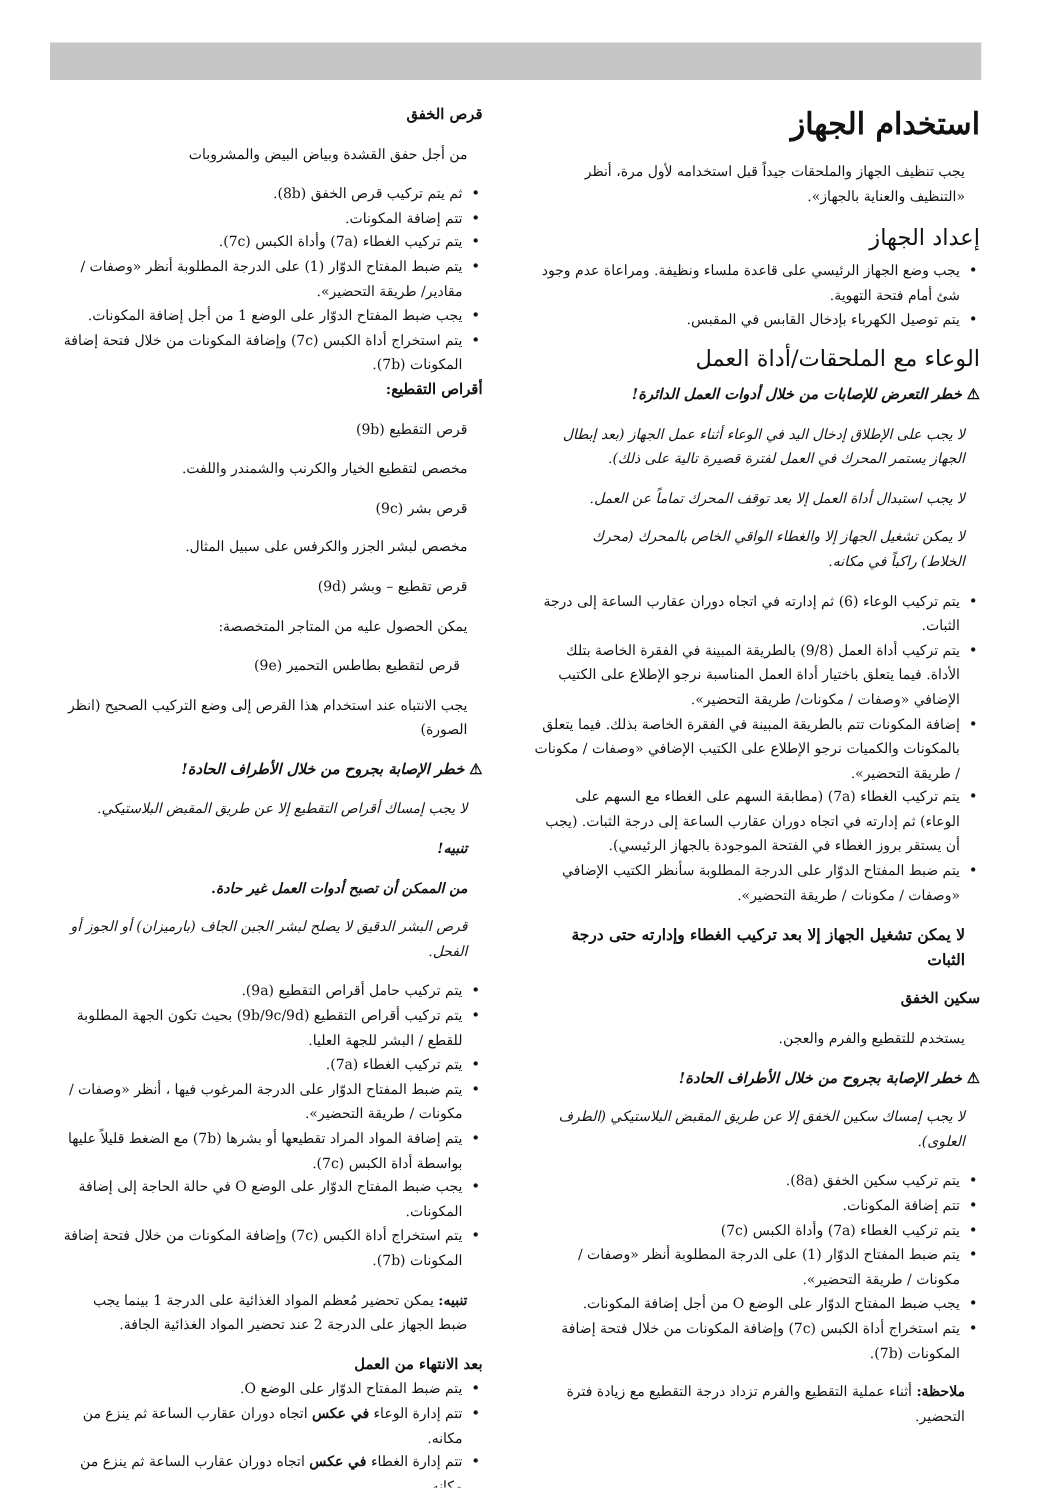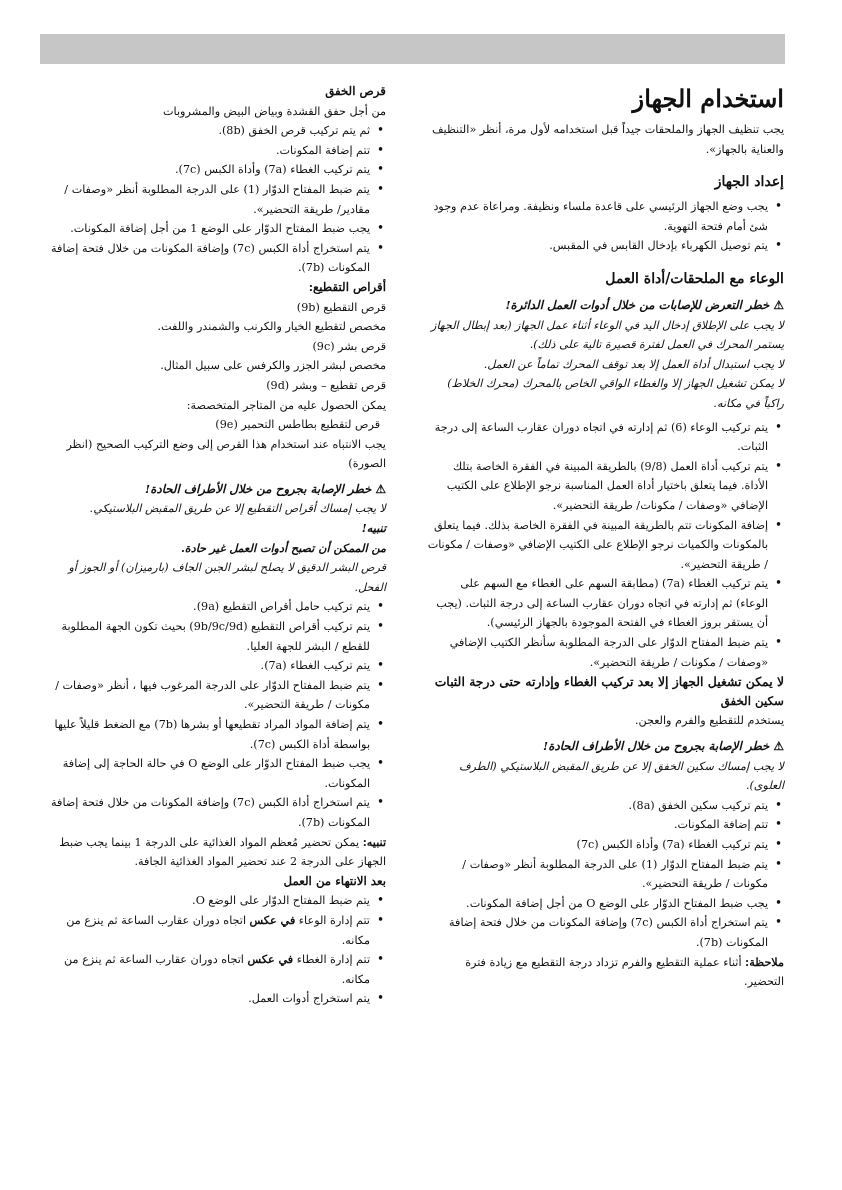--- a/index.html
+++ b/index.html
@@ -3,23 +3,23 @@
 <meta charset="utf-8">
 <style>
   html, body { margin: 0; padding: 0; background: #ffffff; }
   body { width: 842px; height: 1190px; position: relative; overflow: hidden;
          font-family: "DejaVu Serif", "Liberation Serif", serif; color: #111; }
   .header-bar { position: absolute; left: 40px; top: 34px; width: 745px; height: 30px; background: #c6c6c6; }
   .col { position: absolute; top: 82px; direction: rtl; text-align: right; font-size: 11.2px; line-height: 19.6px; }
   .col-right { left: 425px; width: 359px; }
   .col-left { left: 40px; width: 346px; }
   .h1 { font-size: 24px; font-weight: bold; line-height: 34px; margin: 0 0 4px 0; }
-  .h2 { font-size: 14px; font-weight: bold; line-height: 24px; margin: 10px 0 4px 0; }
+  .h2 { font-size: 18px; font-weight: normal; line-height: 24px; margin: 10px 0 4px 0; }
   .h3 { font-weight: bold; font-size: 11.8px; }
-  .p { margin: 0; }
+  .p { margin: 12px; }
   .warn { font-weight: bold; font-style: italic; font-size: 11.8px; margin-top: 6px; }
   .ital { font-style: italic; }
   .boldital { font-weight: bold; font-style: italic; }
   .big-bold { font-weight: bold; font-size: 12.4px; }
   ul { margin: 0; padding: 0 16px 0 0; list-style: none; }
   li { position: relative; }
   li::before { content: "•"; position: absolute; right: -14px; top: 0; font-size: 12px; }
   .tri { font-style: normal; display: inline-block; margin-left: 4px; }
   .mt4 { margin-top: 4px; }
   .indent { padding-right: 6px; }

